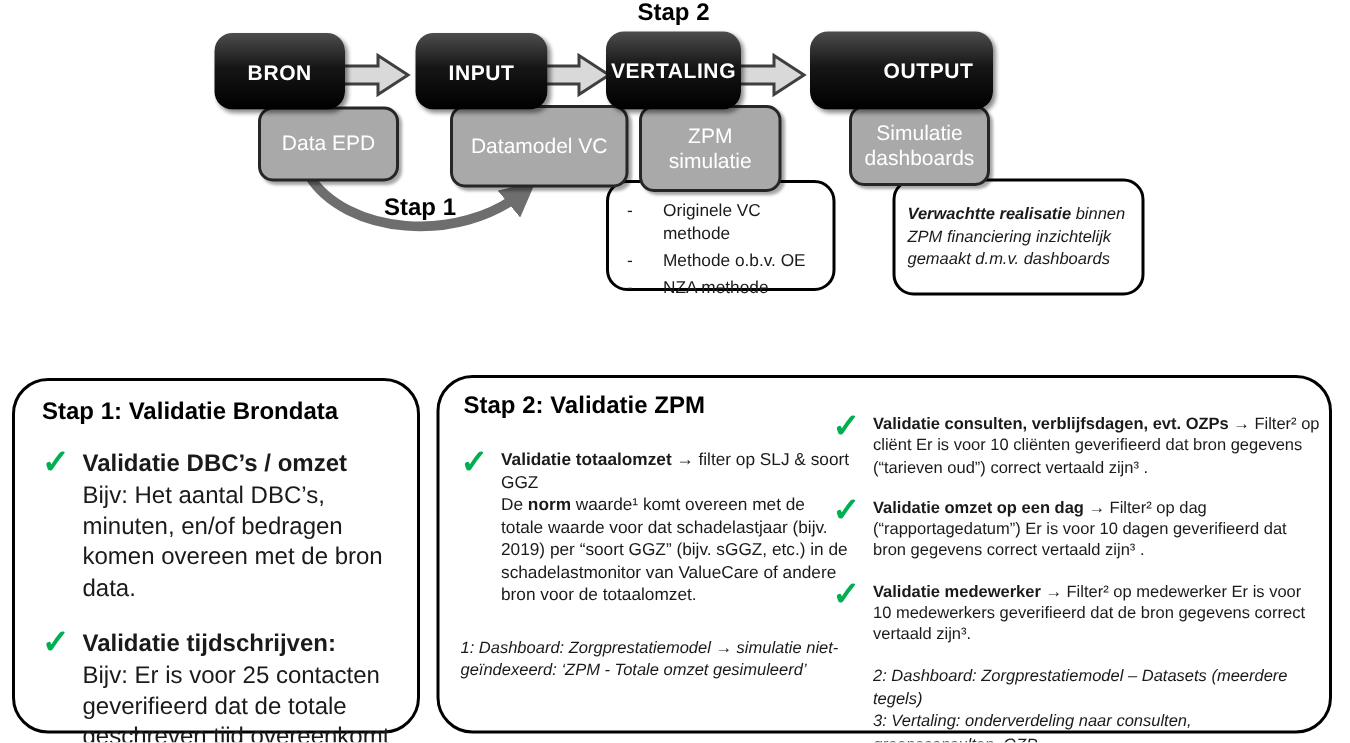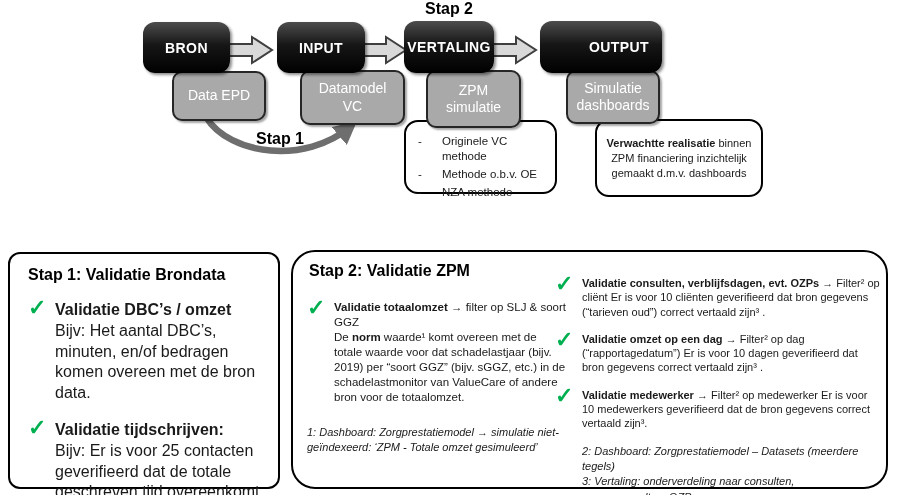--- a/index.html
+++ b/index.html
@@ -22,42 +22,42 @@
   }
   .block-arrow{position:absolute;z-index:1;}
   
   .note{
     position:absolute;z-index:1;background:#fff;border:2px solid #000;border-radius:14px;
     box-sizing:border-box;font-size:11.5px;line-height:1.3;
   }
   .note-methods{padding:12px 6px 8px 12px;}
   .method-row{display:flex;margin-bottom:3px;}
   .method-dash{width:10px;margin-right:14px;flex:none;}
-  .note-output{padding:15px 8px;text-align:center;font-size:11px;line-height:1.35;}
+  .note-output{padding:15px 8px;text-align:left;font-size:11px;line-height:1.35;font-style:italic;}
   .note-productie{padding:10px 10px 8px 14px;font-size:12px;line-height:1.28;}
   .prod-line1{text-align:center;}
   .prod-bullet-row{display:flex;margin-top:2px;padding-left:34px;}
   .prod-bullet{width:10px;margin-right:6px;flex:none;}
   b{font-weight:bold;}
   .curved-arrow{position:absolute;z-index:0;}
   
   .bigbox{
     position:absolute;background:#fff;border:2px solid #000;border-radius:24px;box-sizing:border-box;
   }
   .bigbox-title{font-weight:bold;font-size:16px;color:#000;}
   .vitem{display:flex;align-items:flex-start;}
   .vcheck{
     flex:none;color:#00B050;font-weight:bold;font-size:22px;line-height:.9;
     width:20px;margin-right:7px;transform:translateY(-2px);
   }
   .vtext{font-size:16px;line-height:1.3;}
   .vhead{font-weight:bold;}
   .footnote{font-style:italic;font-size:11px;line-height:1.4;color:#1a1a1a;}
   
-  #box-stap1{left:8px;top:252px;width:272px;height:237px;padding:12px 14px 10px 18px;border-radius:12px;}
+  #box-stap1{left:8px;top:252px;width:272px;height:237px;padding:12px 14px 10px 18px;}
   #box-stap1 .bigbox-title{margin-bottom:16px;}
   #box-stap1 .vitem{margin-bottom:16px;}
   
   #box-stap2{left:291px;top:250px;width:597px;height:239px;}
   #stap2-title{position:absolute;left:16px;top:10px;}
   #stap2-left{position:absolute;left:14px;top:48px;width:260px;}
   #stap2-left .vtext{font-size:11.5px;}
   #stap2-left .footnote{margin-top:20px;}
   #stap2-right{position:absolute;left:262px;top:24px;width:326px;}
   #stap2-right .vitem{margin-bottom:13px;}
@@ -80,21 +80,21 @@
     <polygon points="2,9 26,9 26,2 46,15 26,28 26,21 2,21" fill="#d9d9d9" stroke="#3f3f3f" stroke-width="2"></polygon>
   </svg>
   <svg class="block-arrow" style="left:360px;top:35px;" width="48" height="30" viewBox="0 0 48 30">
     <polygon points="2,9 26,9 26,2 46,15 26,28 26,21 2,21" fill="#d9d9d9" stroke="#3f3f3f" stroke-width="2"></polygon>
   </svg>
   <svg class="block-arrow" style="left:490px;top:35px;" width="48" height="30" viewBox="0 0 48 30">
     <polygon points="2,9 26,9 26,2 46,15 26,28 26,21 2,21" fill="#d9d9d9" stroke="#3f3f3f" stroke-width="2"></polygon>
   </svg>
 
   <div class="stage-gray" style="left:172px;top:71px;width:94px;height:50px;">Data EPD</div>
-  <div class="stage-gray" style="left:300px;top:70px;width:105px;height:55px;">Datamodel VC</div>
+  <div class="stage-gray" style="left:300px;top:70px;width:119px;height:55px;text-align:right;">Datamodel VC</div>
   <div class="stage-gray" style="left:426px;top:70px;width:95px;height:58px;">ZPM simulatie</div>
   <div class="stage-gray" style="left:566px;top:70px;width:94px;height:54px;">Simulatie dashboards</div>
 
   <div class="note note-methods" style="left:404px;top:120px;width:153px;height:74px;">
     <div class="method-row">
       <span class="method-dash">-</span>
       <span>Originele VC methode</span>
     </div>
     <div class="method-row">
       <span class="method-dash">-</span>

